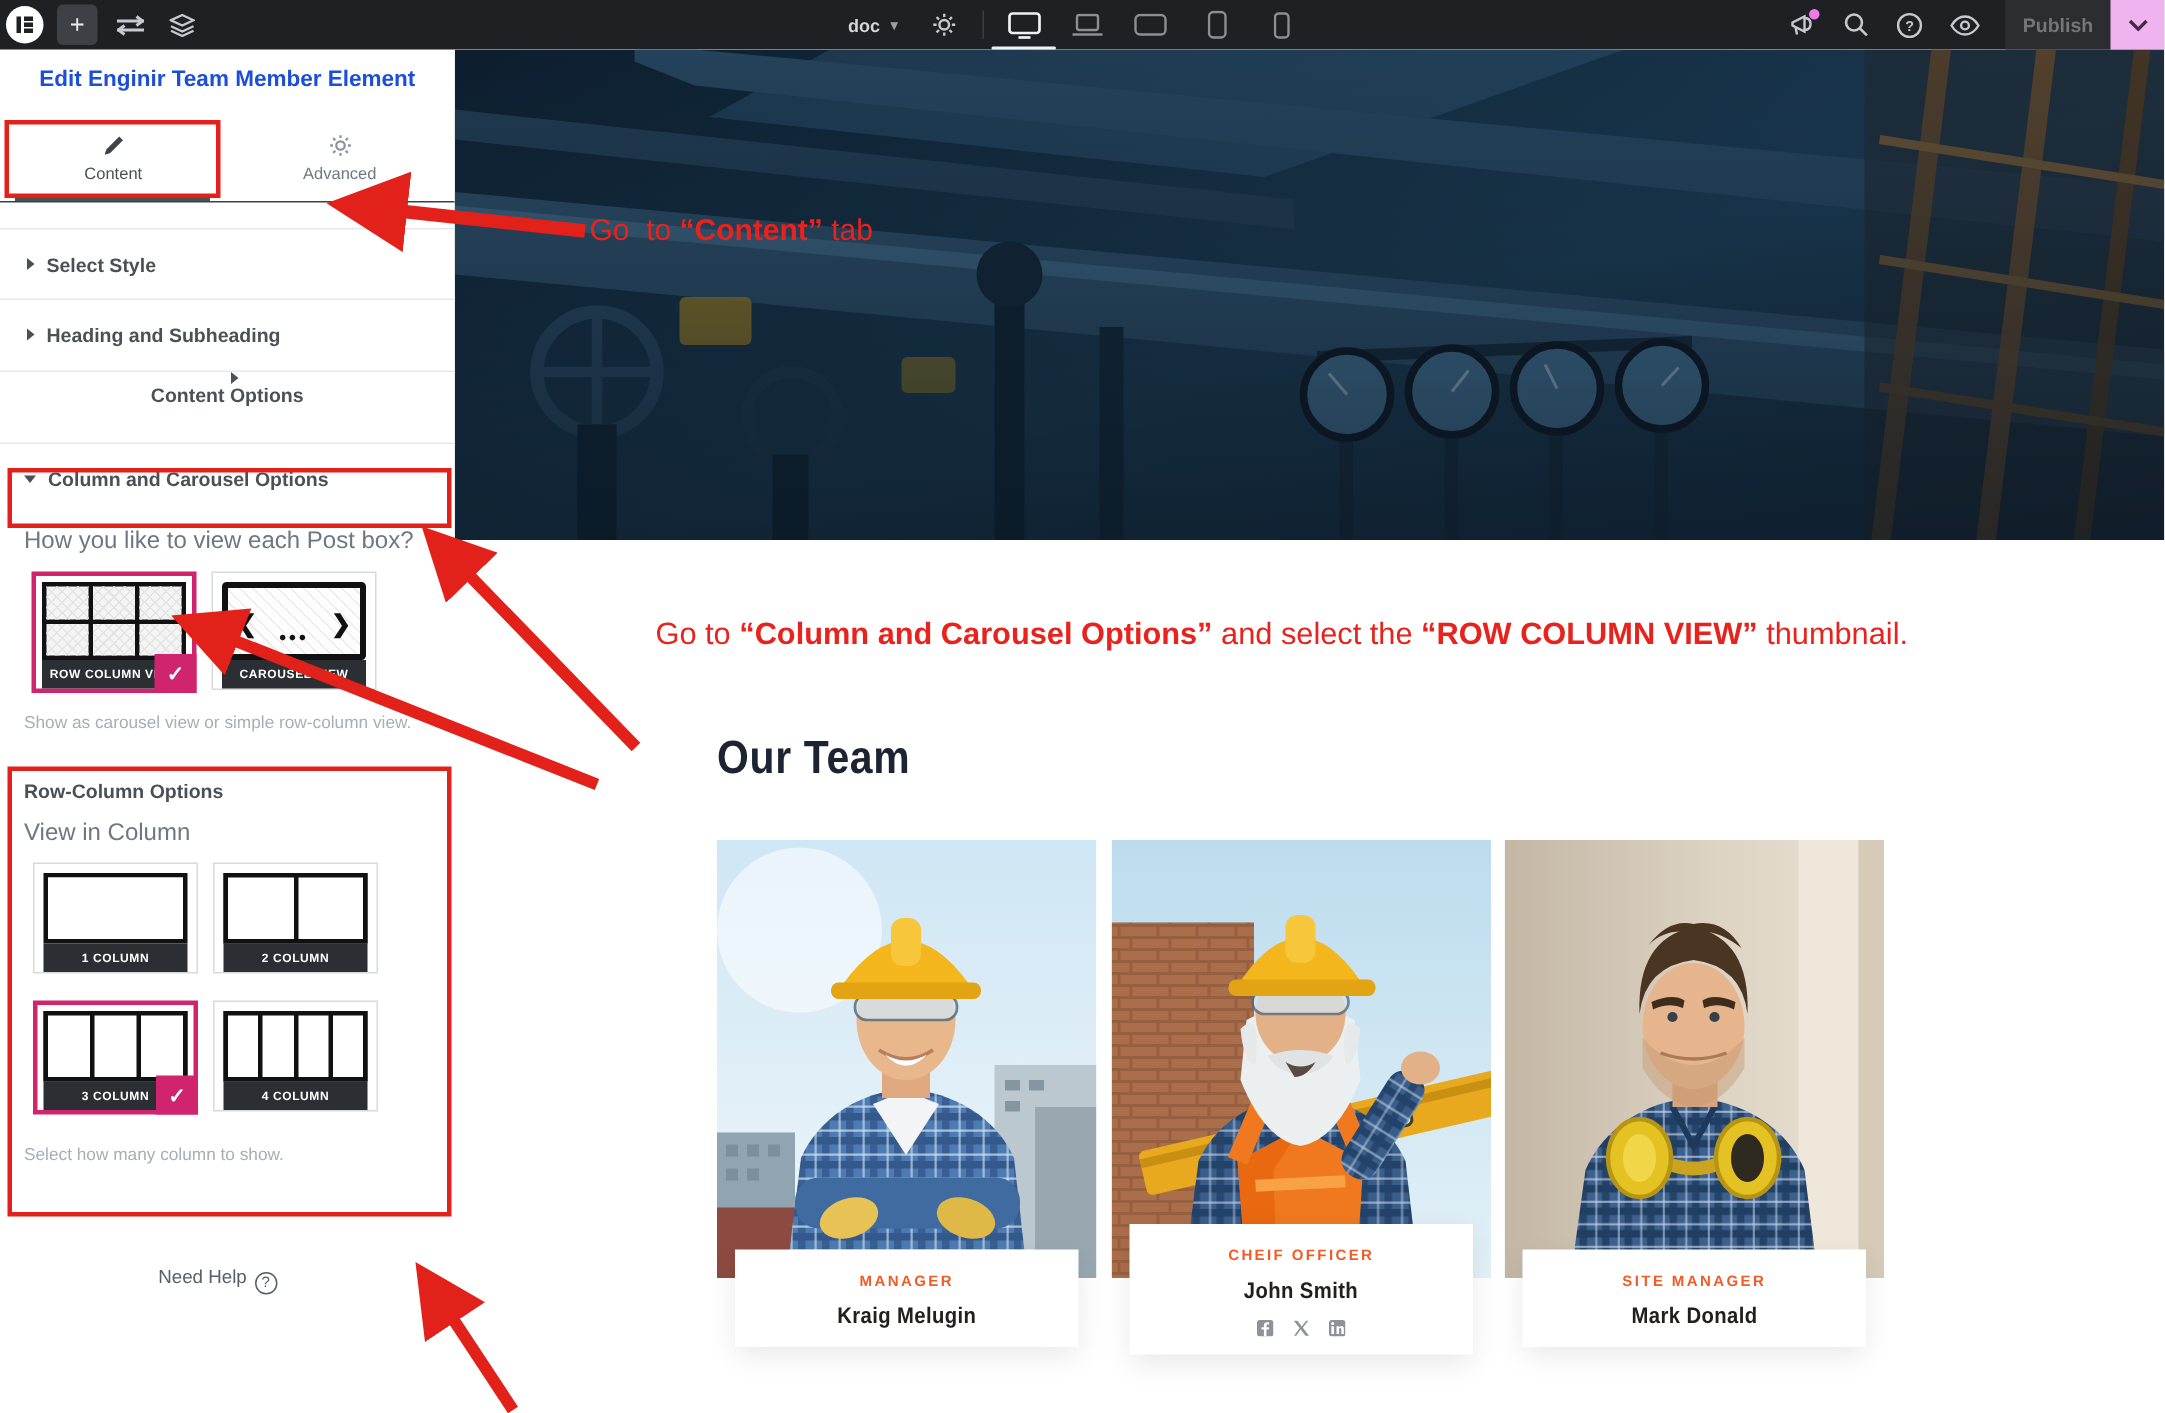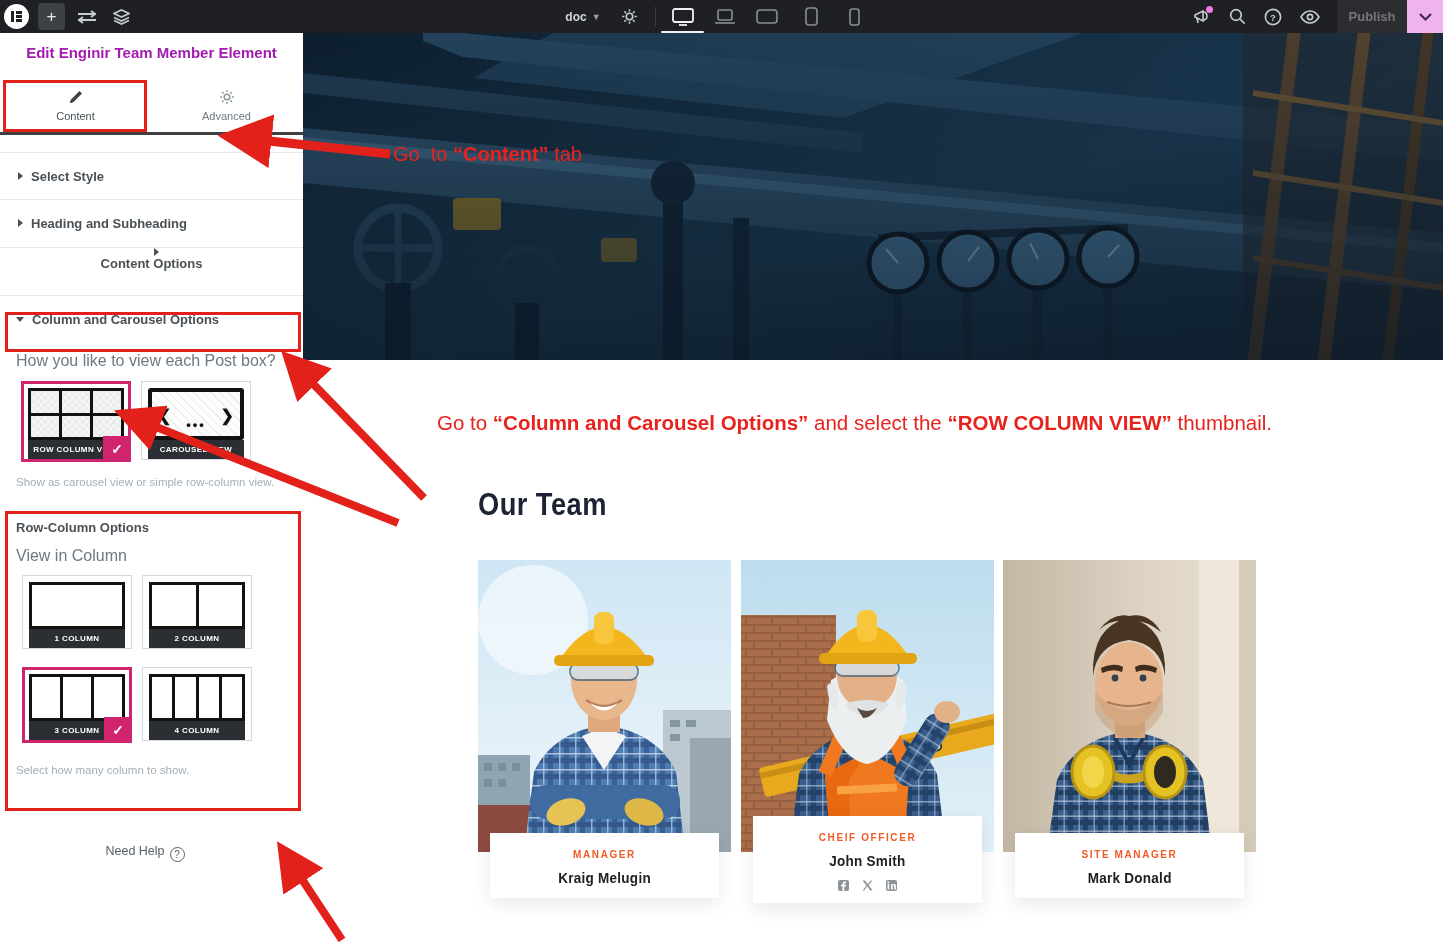--- a/index.html
+++ b/index.html
@@ -14,22 +14,22 @@
   .doc-label { color:#d3d6da; font-size:12px; font-weight:bold; }
   .doc-chev { color:#9aa0a6; font-size:9px; margin-left:5px; }
   .tb-divider { position:absolute; left:655px; top:7px; width:1px; height:19px; background:#3a3d42; }
   .dev-underline { position:absolute; left:661px; bottom:0; width:43px; height:2px; background:#f0f1f2; border-radius:2px; }
   .publish-btn { position:absolute; left:1337px; top:0; width:70px; height:33px; background:#2b2d31; color:#74767b; font-size:13px; font-weight:bold; display:flex; align-items:center; justify-content:center; }
   .publish-chev { position:absolute; left:1407px; top:0; width:36px; height:33px; background:#efb3ef; display:flex; align-items:center; justify-content:center; }
   .pink-dot { position:absolute; width:7px; height:7px; border-radius:50%; background:#f07ae8; }
 
   
   #sidepanel { position:absolute; left:0; top:33px; width:303px; height:909px; background:#fff; z-index:10; }
-  .panel-title { position:absolute; left:0; top:11px; width:100%; text-align:center; font-size:15px; font-weight:bold; color:#a21caf; }
-  .tabs-row { position:absolute; left:0; top:43px; width:303px; height:59px; border-bottom:3px solid #404040; }
+  .panel-title { position:absolute; left:0; top:11px; width:100%; text-align:center; font-size:15px; font-weight:bold; color:#1d4ed8; }
+  .tabs-row { position:absolute; left:0; top:43px; width:303px; height:59px; border-bottom:1px solid #404040; }
   .tab { position:absolute; top:0; width:151px; height:59px; display:flex; flex-direction:column; align-items:center; justify-content:center; gap:5px; }
   .tab .tlabel { font-size:11px; color:#6d7882; }
   .tab.active .tlabel { color:#495157; }
   .tab-underline { position:absolute; left:10px; bottom:0; width:130px; height:3px; background:#495157; }
 
   .acc-row { position:absolute; left:0; width:303px; height:47px; border-top:1px solid #e6e8ea; display:flex; align-items:center; }
   .caret-r { width:0; height:0; border-left:5px solid #495157; border-top:4px solid transparent; border-bottom:4px solid transparent; margin:0 8px 0 18px; }
   .caret-d { width:0; height:0; border-top:5px solid #495157; border-left:4px solid transparent; border-right:4px solid transparent; margin:0 8px 0 16px; }
   .acc-title { font-size:13px; font-weight:bold; color:#495157; }
 

